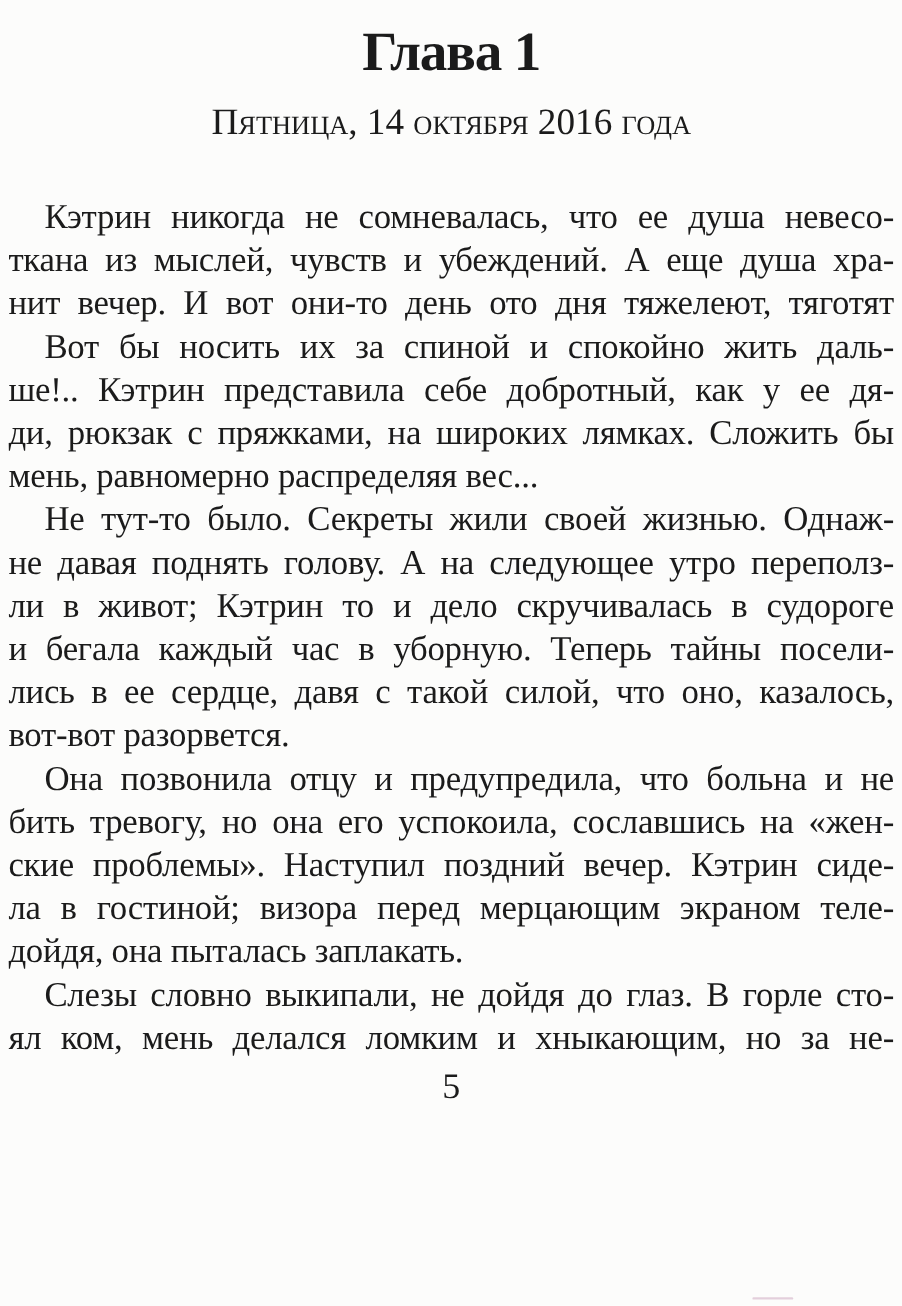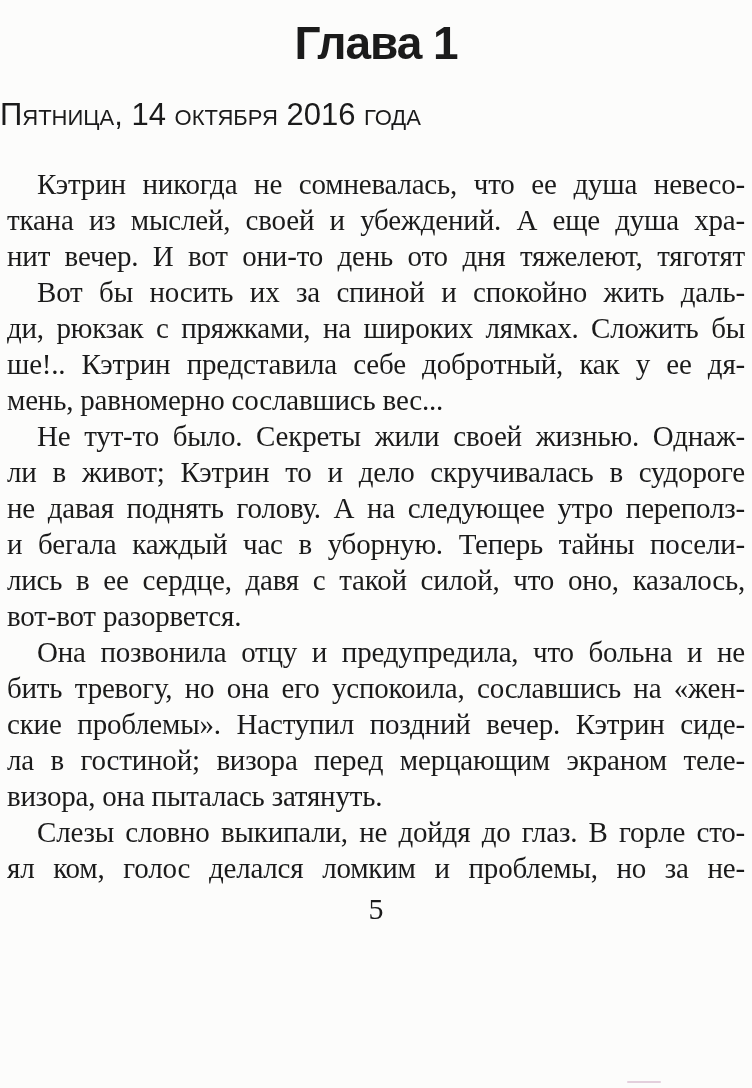--- a/index.html
+++ b/index.html
@@ -12,39 +12,40 @@
   .page {
     position: relative;
     width: 752px;
     height: 1088px;
     background: var(--bg, #fcfcfb);
     color: var(--ink, #1b1b1b);
     overflow: hidden;
     box-sizing: border-box;
   }
   .chapter-title {
-    margin: 16px;
-    padding-top: 2px;
+    margin: 0;
+    padding-top: 18px;
     text-align: center;
-    font-family: Liberation Sans, sans-serif;
+    font-family: Liberation Serif, serif;
     font-weight: bold;
     font-size: 46px;
     line-height: 50px;
     letter-spacing: -1px;
   }
   .chapter-subtitle {
-    margin: 31px 0 0 0;
-    font-family: Liberation Sans, sans-serif;
+    margin: 18px 0 0 0;
+    text-align: center;
+    font-family: Liberation Serif, serif;
     font-weight: normal;
     font-variant: small-caps;
     font-size: 31px;
     line-height: 32px;
   }
   .body-text {
-    margin-top: 35px;
+    margin-top: 45px;
     padding: 0 7px;
   }
   .line {
     height: 36px;
     line-height: 36px;
     font-size: 29px;
     letter-spacing: -0.2px;
     text-align: justify;
     text-align-last: justify;
     overflow: hidden;
@@ -69,35 +70,35 @@
   }
 </style>
 </head>
 <body>
 
 <div class="page" style="--bg: #fcfcfb; --ink: #1b1b1b; --accent: #e3cfdc;">
   <h1 class="chapter-title">Глава 1</h1>
   <h2 class="chapter-subtitle">Пятница, 14 октября 2016 года</h2>
   <div class="body-text">
       <div class="line first">Кэтрин никогда не сомневалась, что ее душа невесо-</div>
-      <div class="line">ткана из мыслей, своей и убеждений. А еще душа хра-</div>
+      <div class="line">ткана из мыслей, чувств и убеждений. А еще душа хра-</div>
       <div class="line">нит вечер. И вот они-то день ото дня тяжелеют, тяготят</div>
       <div class="line first">Вот бы носить их за спиной и спокойно жить даль-</div>
+      <div class="line">ше!.. Кэтрин представила себе добротный, как у ее дя-</div>
       <div class="line">ди, рюкзак с пряжками, на широких лямках. Сложить бы</div>
-      <div class="line">ше!.. Кэтрин представила себе добротный, как у ее дя-</div>
-      <div class="line end">мень, равномерно сославшись вес...</div>
+      <div class="line end">мень, равномерно распределяя вес...</div>
       <div class="line first">Не тут-то было. Секреты жили своей жизнью. Однаж-</div>
+      <div class="line">не давая поднять голову. А на следующее утро переполз-</div>
       <div class="line">ли в живот; Кэтрин то и дело скручивалась в судороге</div>
-      <div class="line">не давая поднять голову. А на следующее утро переполз-</div>
       <div class="line">и бегала каждый час в уборную. Теперь тайны посели-</div>
       <div class="line">лись в ее сердце, давя с такой силой, что оно, казалось,</div>
       <div class="line end">вот-вот разорвется.</div>
       <div class="line first">Она позвонила отцу и предупредила, что больна и не</div>
       <div class="line">бить тревогу, но она его успокоила, сославшись на «жен-</div>
       <div class="line">ские проблемы». Наступил поздний вечер. Кэтрин сиде-</div>
       <div class="line">ла в гостиной; визора перед мерцающим экраном теле-</div>
-      <div class="line end">визора, она пыталась затянуть.</div>
+      <div class="line end">дойдя, она пыталась заплакать.</div>
       <div class="line first">Слезы словно выкипали, не дойдя до глаз. В горле сто-</div>
-      <div class="line">ял ком, голос делался ломким и проблемы, но за не-</div>
+      <div class="line">ял ком, мень делался ломким и хныкающим, но за не-</div>
     </div>
   <div class="page-number">5</div>
   <div class="progress-line"></div>
 </div>
 
 </body></html>

